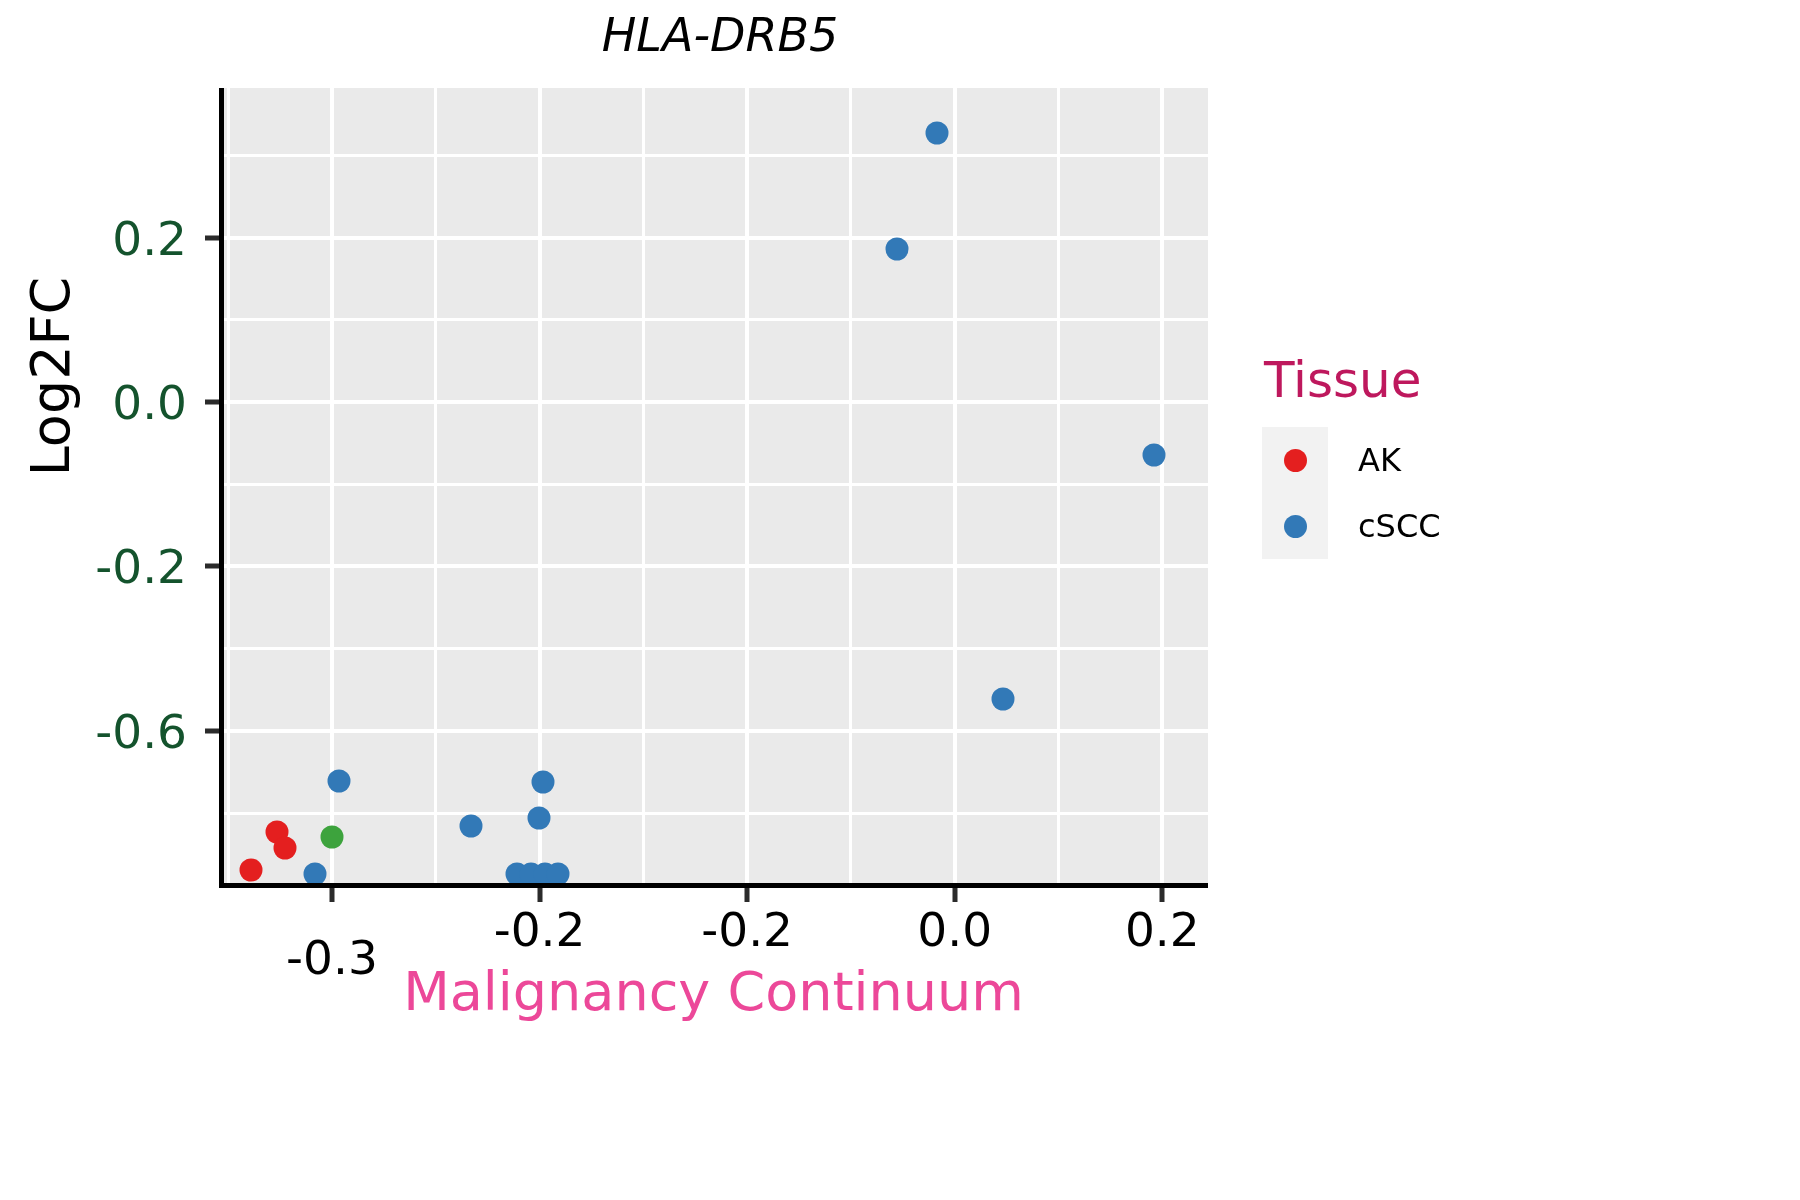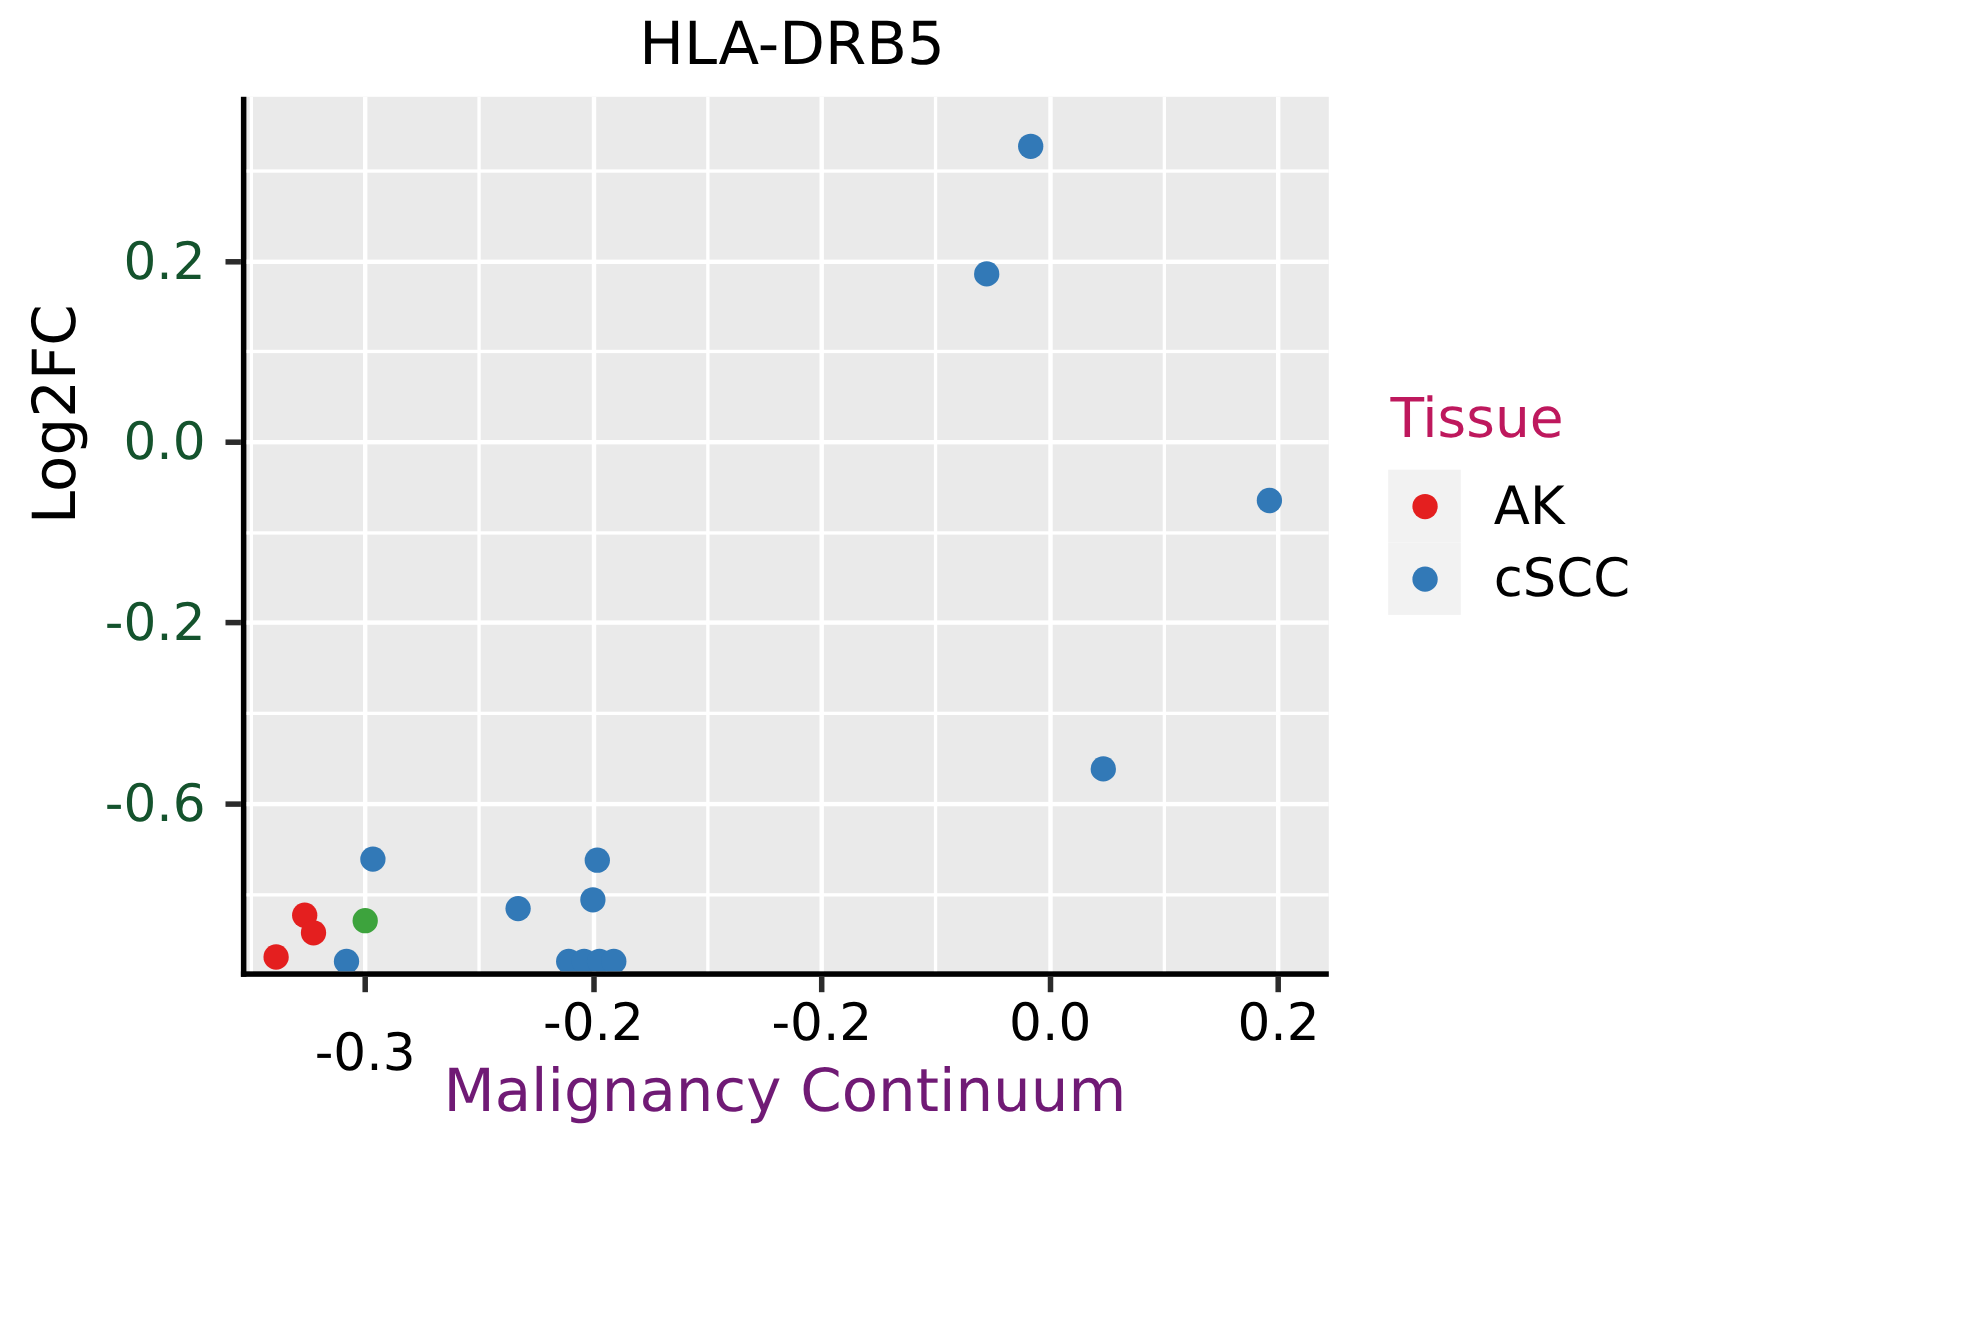--- a/index.html
+++ b/index.html
@@ -2,22 +2,22 @@
 <html><head>
 <meta charset="utf-8">
 <style>
   html,body{margin:0;padding:0;background:#ffffff;}
   body{width:1800px;height:1200px;font-family:"DejaVu Sans",sans-serif;overflow:hidden;}
   #root{position:relative;width:1800px;height:1200px;background:#fff;}
 
   
   .chart-title{
     position:absolute; left:0; top:8px; width:1440px;
-    text-align:center; font-size:54px; color:#000;
-    font-family:"DejaVu Sans",sans-serif; letter-spacing:0px;
+    text-align:center; font-size:46px; color:#000;
+    font-family:"DejaVu Sans",sans-serif; letter-spacing:0px;font-style:italic;
   }
 
   
   #panel{
     position:absolute; left:219px; top:88px;
     width:984px; height:795px;
     background:#eaeaea;
     border-left:5px solid #000;
     border-bottom:5px solid #000;
     box-sizing:content-box;
@@ -43,38 +43,38 @@
   .xtick-label{
     position:absolute; top:902px; text-align:center;
     font-size:47px; color:#000; transform:translateX(-50%);
     white-space:nowrap;
   }
   .xtick-mark{position:absolute;height:14px;width:5px;background:#2b2b2b;
               top:888px;transform:translateX(-50%);}
 
   .axis-title-x{
     position:absolute; left:219px; width:989px; top:960px;
-    text-align:center; font-size:54px; color:#701a75;
+    text-align:center; font-size:54px; color:#ec4899;
   }
   .axis-title-y{
     position:absolute; left:-160px; top:345px; width:420px;
     text-align:center; font-size:54px; color:#000;
     transform:rotate(-90deg); transform-origin:center center;
   }
 
   
   #legend{position:absolute; left:1262px; top:355px; width:420px;}
   .legend-title{font-size:50px;color:#be185d;margin:0 0 22px 2px;line-height:1;}
   .legend-items{display:flex;flex-direction:column;}
   .legend-row{display:flex;align-items:center;height:66px;}
   .legend-key{width:66px;height:66px;background:#f2f2f2;
               display:flex;align-items:center;justify-content:center;
               flex:0 0 66px;}
   .legend-dot{width:23px;height:23px;border-radius:50%;}
-  .legend-label{font-size:48px;color:#000;margin-left:30px;line-height:1;white-space:nowrap;}
+  .legend-label{font-size:32px;color:#000;margin-left:30px;line-height:1;white-space:nowrap;}
 </style>
 </head>
 <body>
 
 <div id="root">
 
   <div class="chart-title">HLA-DRB5</div>
 
   <div id="panel">
     <div id="plotarea">

